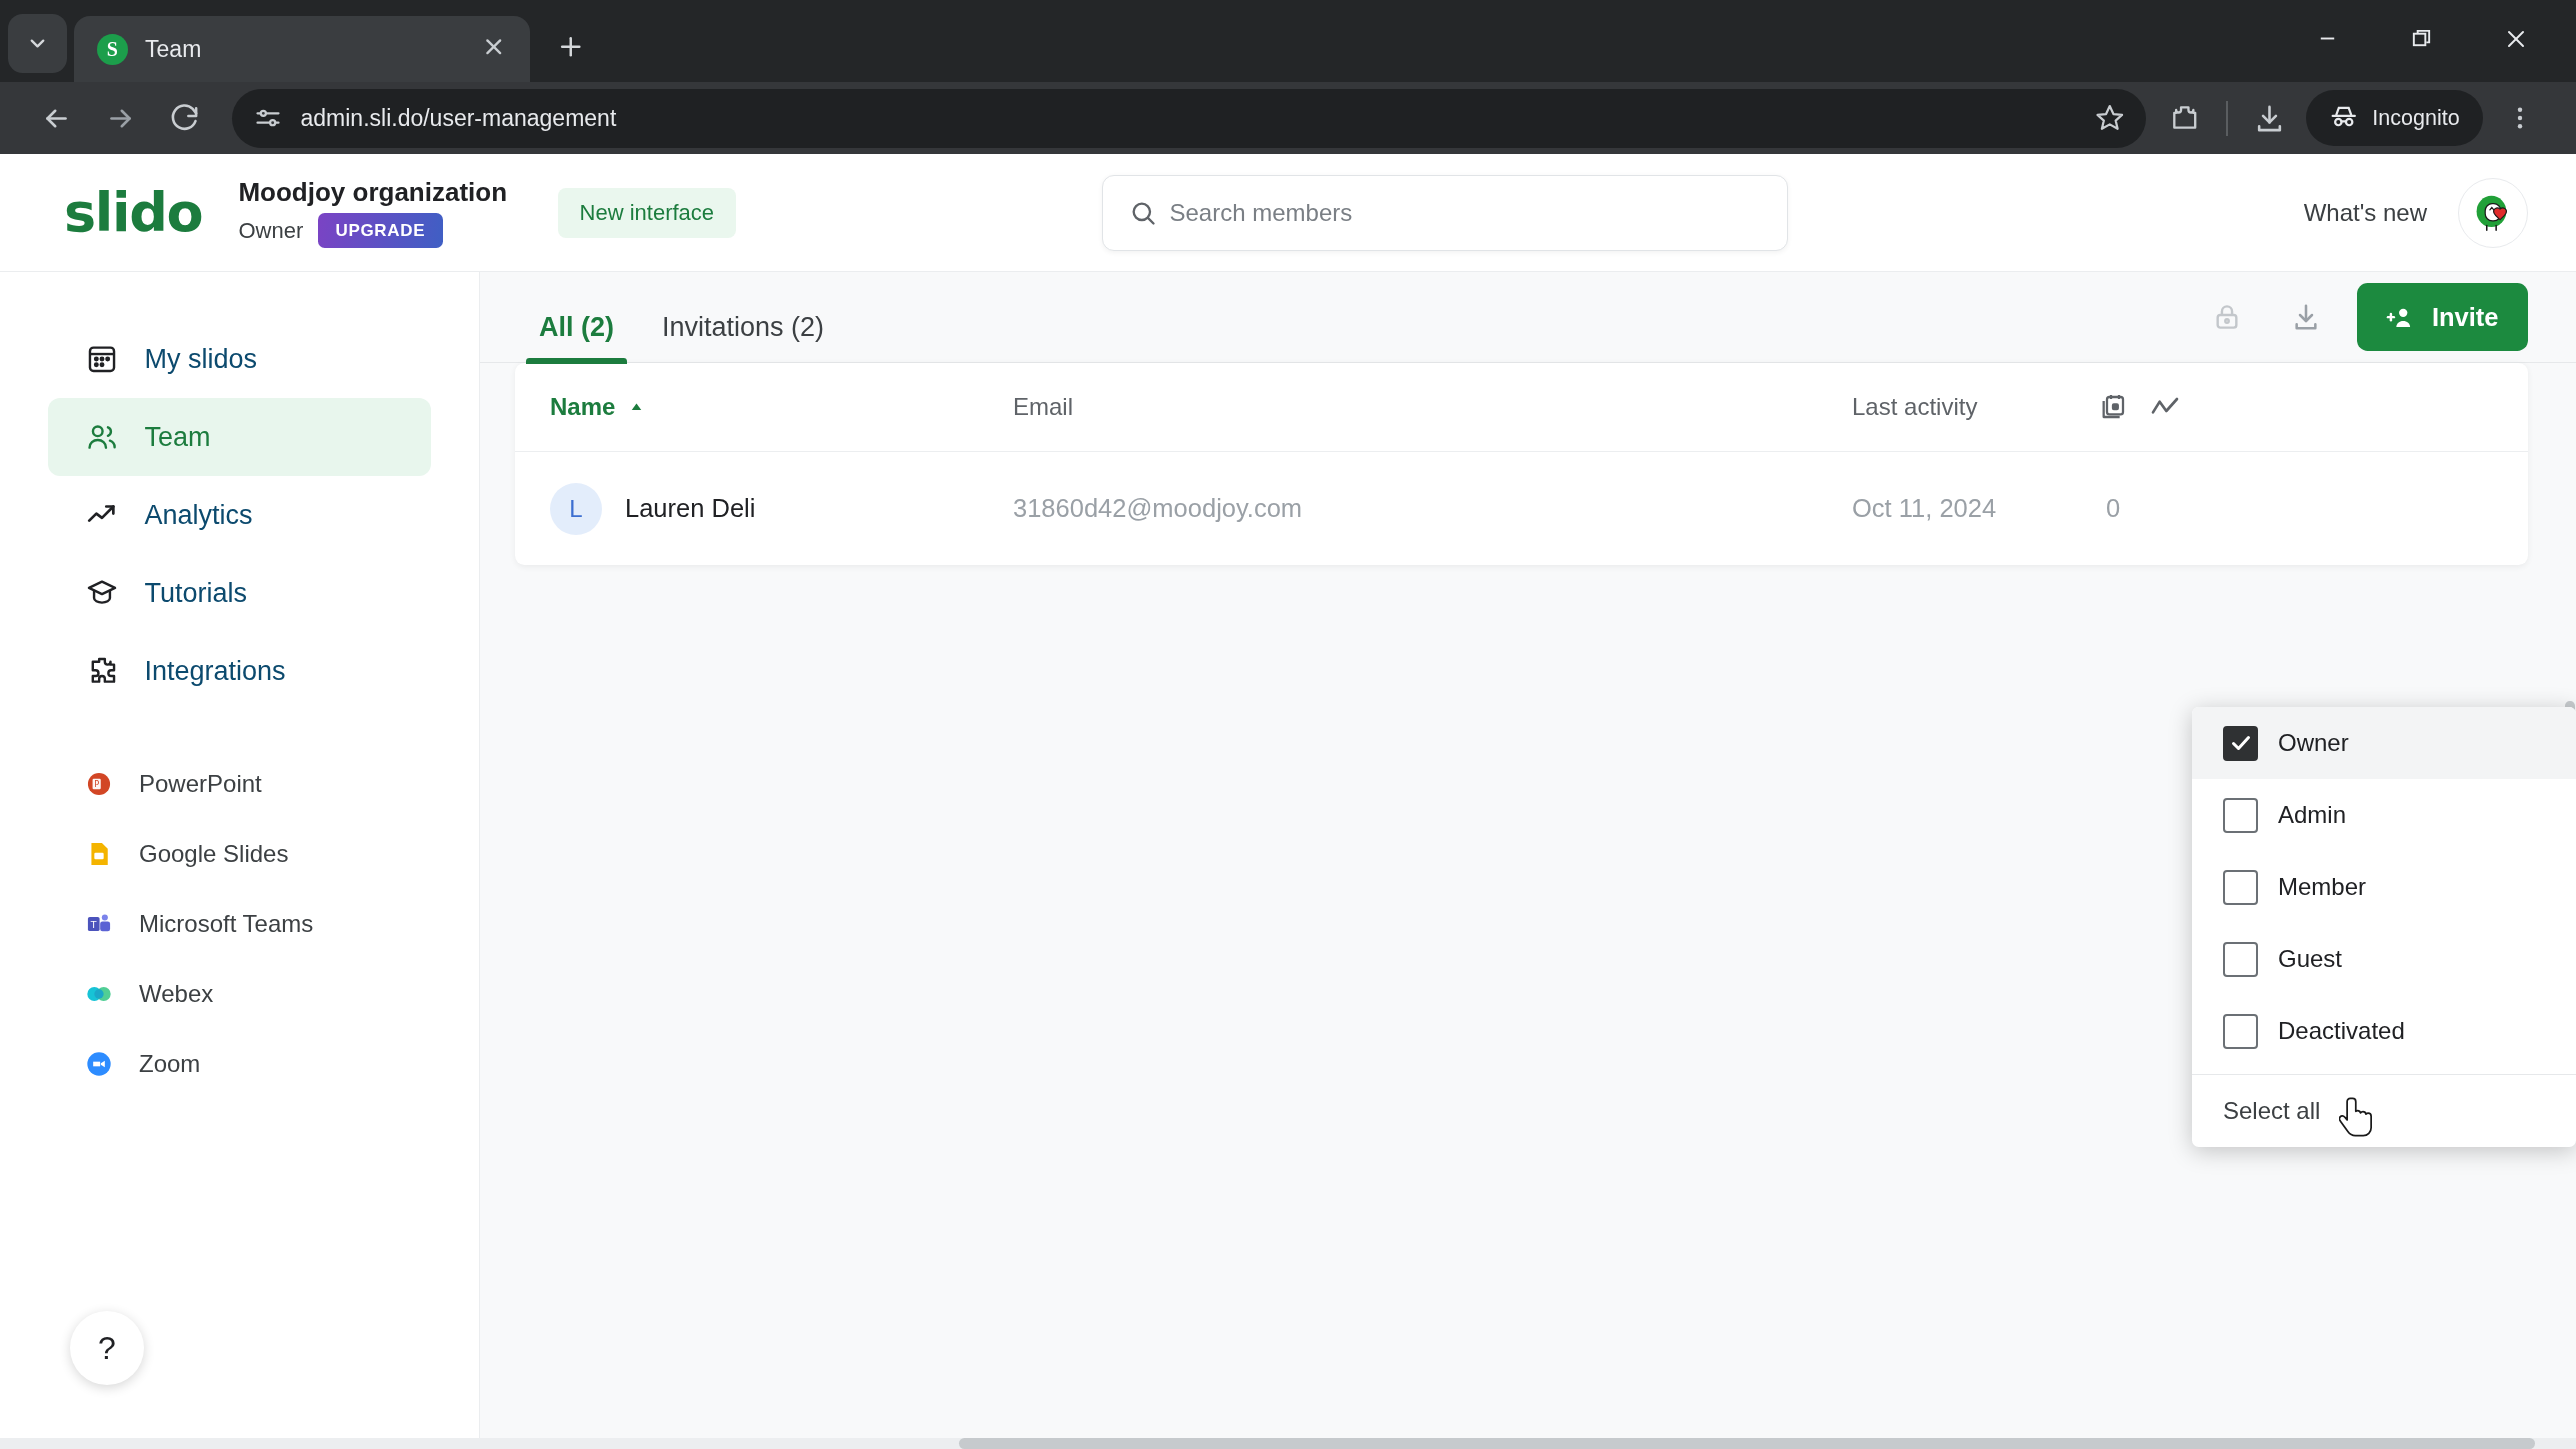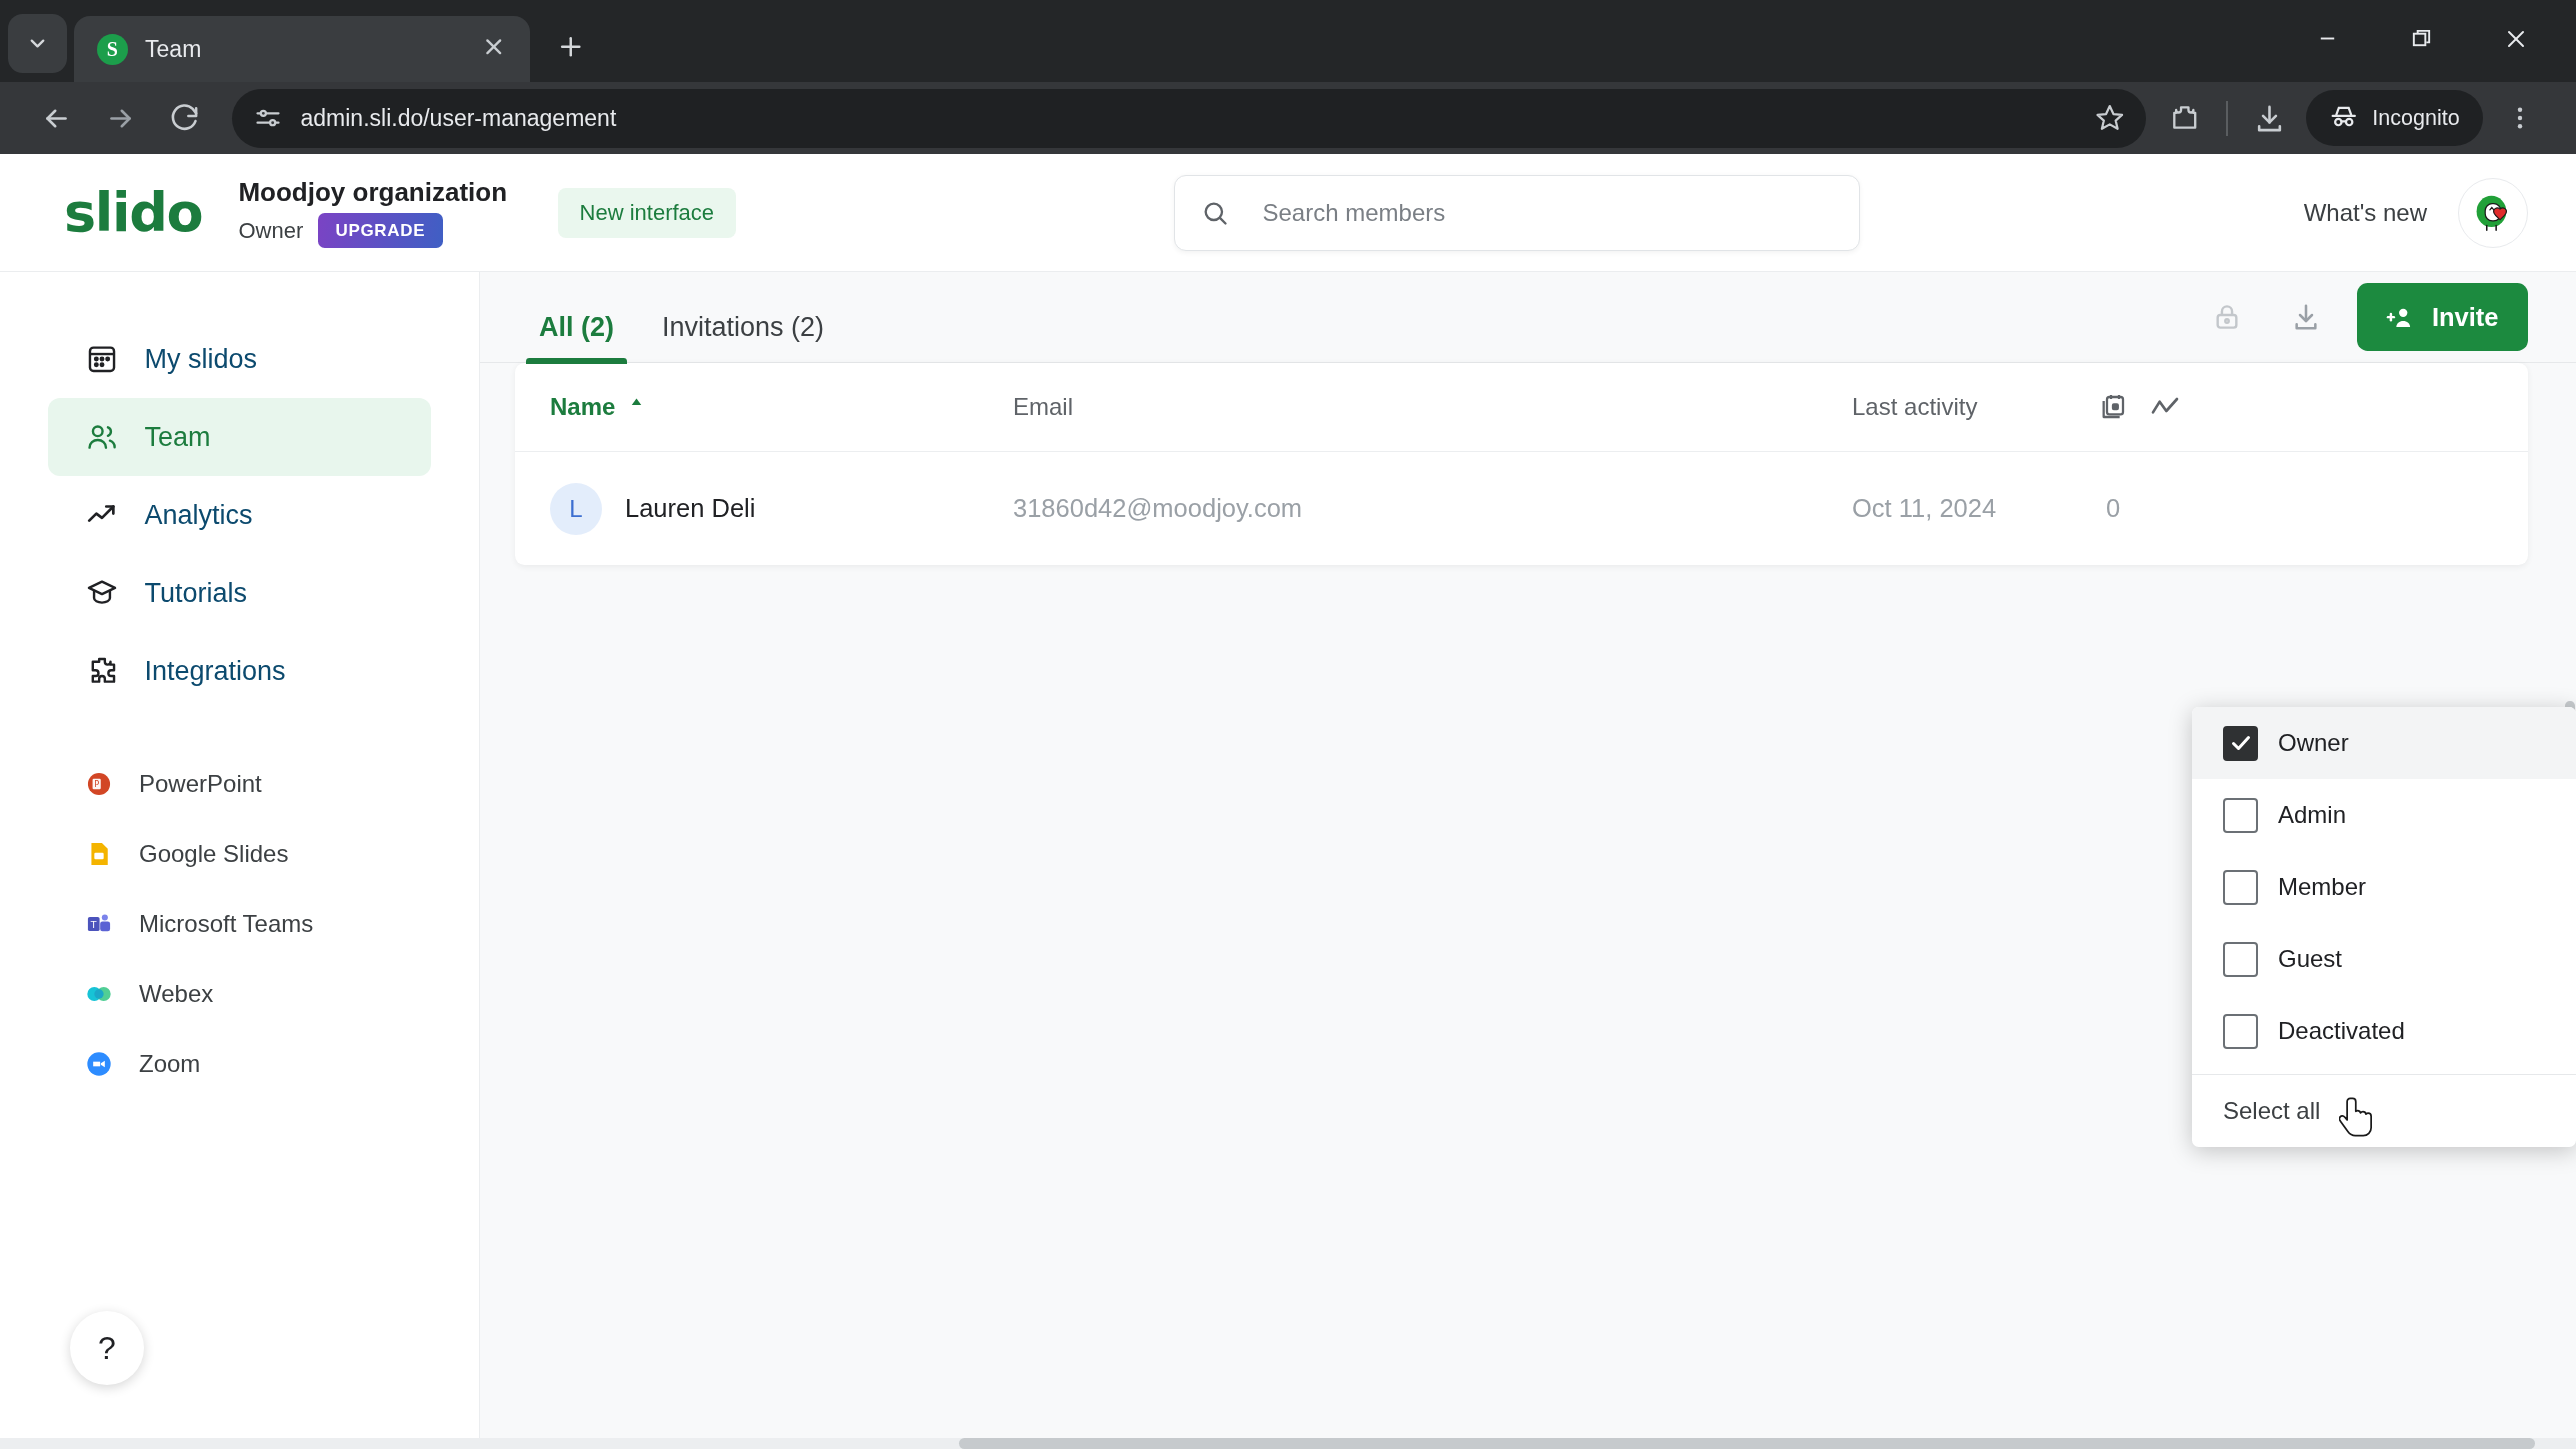--- a/index.html
+++ b/index.html
@@ -81,23 +81,23 @@
   .upgrade-badge {
     background: linear-gradient(100deg,#7b43c4 0%,#3f5fc4 100%);
     color: #fff; font-size: 17px; font-weight: bold; letter-spacing: 0.7px;
     padding: 7.4px 17.4px; border-radius: 6.7px; white-space: nowrap;
   }
   .new-interface {
     margin-left: 51px; background: #eaf7ee; color: #1c7c3e; font-size: 22px;
     padding: 12px 21.5px; border-radius: 8px; white-space: nowrap;
   }
   .search-wrap {
-    position: absolute; left: 1174px; width: 686px; height: 76px;
+    position: absolute; left: 1102px; width: 686px; height: 76px;
     background: #fff; border: 1.3px solid #e1e4e7; border-radius: 12px;
-    display: flex; align-items: center; gap: 34px; padding: 0 25.5px;
+    display: flex; align-items: center; gap: 13px; padding: 0 25.5px;
     box-shadow: 0 1.3px 5.4px rgba(0,0,0,.05);
   }
   .search-input {
     border: 0; outline: 0; font-size: 24px; color: #5f6368; flex: 1;
     font-family: "Liberation Sans", sans-serif; background: transparent;
   }
   .search-input::placeholder { color: #7a7f85; }
   .header-right { margin-left: auto; display: flex; align-items: center; gap: 31px; }
   .whats-new { font-size: 24px; color: #3c4043; white-space: nowrap; }
   .avatar {
@@ -156,21 +156,21 @@
   }
 
   .table-card {
     margin: 0 48px 0 35px; background: #fff; border-radius: 9.4px;
     box-shadow: 0 1.3px 6.7px rgba(0,0,0,.06); overflow: visible;
   }
   .thead {
     height: 89px; display: flex; align-items: center; border-bottom: 1.3px solid #eceef0;
     padding: 0 0 0 35px; position: relative;
   }
-  .th { font-size: 24px; color: #5f6368; display: flex; gap: 12px; }
+  .th { font-size: 24px; color: #5f6368; display: flex; align-items: center; gap: 12px; }
   .th.name { width: 463px; color: #1c7c3e; font-weight: bold; }
   .th.email { width: 839px; }
   .th.last { width: 235px; }
   .th-icon { width: 52px; display: flex; justify-content: center; color: #5f6368; }
   .tbody-row {
     height: 113px; display: flex; align-items: center; padding: 0 0 0 35px;
   }
   .cell { font-size: 25.5px; display: flex; align-items: center; }
   .cell.name { width: 463px; gap: 23px; color: #202124; }
   .cell.email { width: 839px; color: #9aa0a6; }

